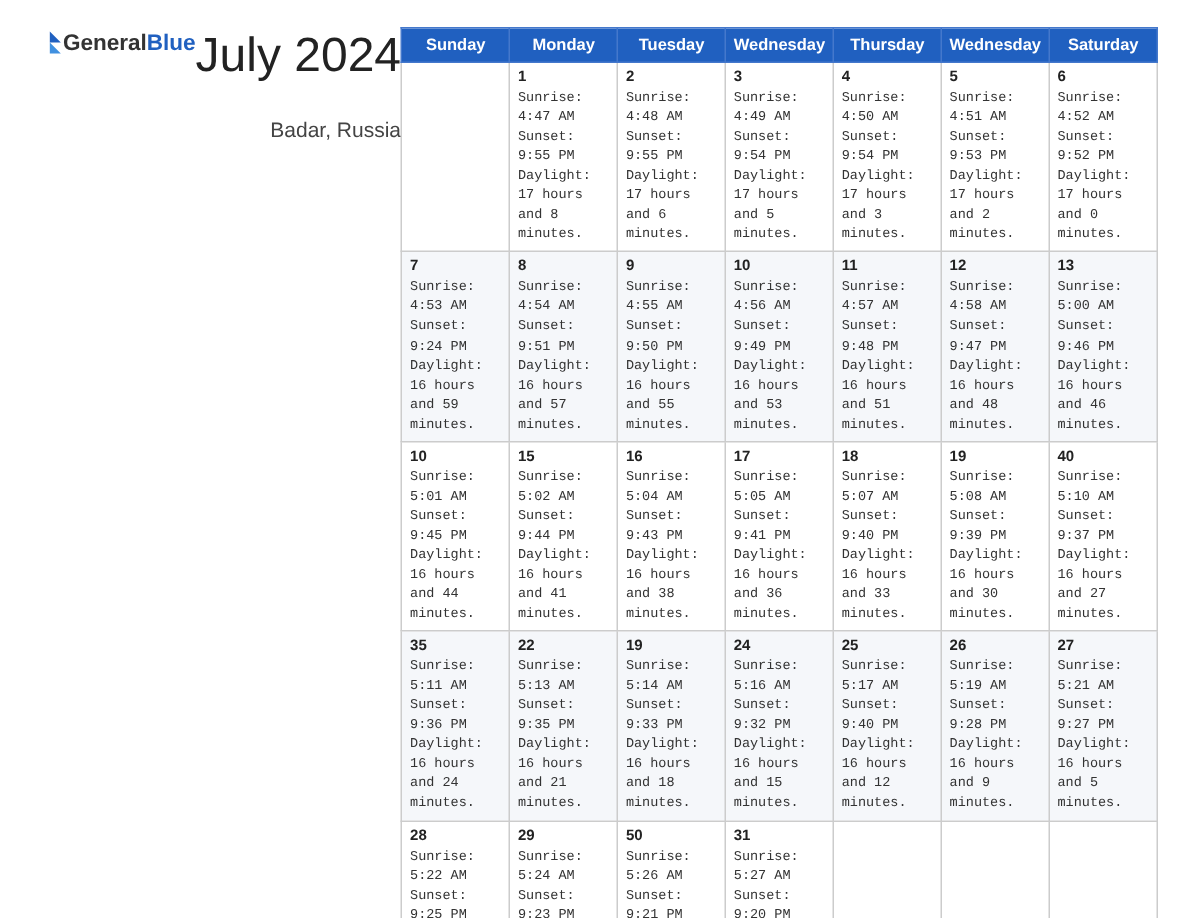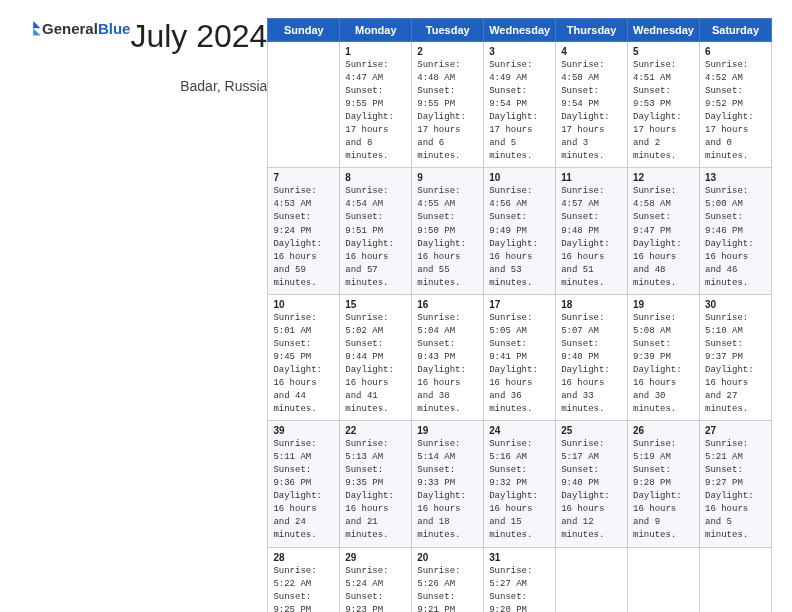--- a/index.html
+++ b/index.html
@@ -277,30 +277,30 @@
 and 33 minutes.</div>
           </td>
           <td>
             <span class="day-number">19</span>
             <div class="day-info">Sunrise: 5:08 AM
 Sunset: 9:39 PM
 Daylight: 16 hours
 and 30 minutes.</div>
           </td>
           <td>
-            <span class="day-number">30</span>
+            <span class="day-number">40</span>
             <div class="day-info">Sunrise: 5:10 AM
 Sunset: 9:37 PM
 Daylight: 16 hours
 and 27 minutes.</div>
           </td>
         </tr>
         <tr>
           <td>
-            <span class="day-number">39</span>
+            <span class="day-number">35</span>
             <div class="day-info">Sunrise: 5:11 AM
 Sunset: 9:36 PM
 Daylight: 16 hours
 and 24 minutes.</div>
           </td>
           <td>
             <span class="day-number">22</span>
             <div class="day-info">Sunrise: 5:13 AM
 Sunset: 9:35 PM
 Daylight: 16 hours
@@ -351,21 +351,21 @@
 and 2 minutes.</div>
           </td>
           <td>
             <span class="day-number">29</span>
             <div class="day-info">Sunrise: 5:24 AM
 Sunset: 9:23 PM
 Daylight: 15 hours
 and 59 minutes.</div>
           </td>
           <td>
-            <span class="day-number">20</span>
+            <span class="day-number">50</span>
             <div class="day-info">Sunrise: 5:26 AM
 Sunset: 9:21 PM
 Daylight: 15 hours
 and 55 minutes.</div>
           </td>
           <td>
             <span class="day-number">31</span>
             <div class="day-info">Sunrise: 5:27 AM
 Sunset: 9:20 PM
 Daylight: 15 hours

